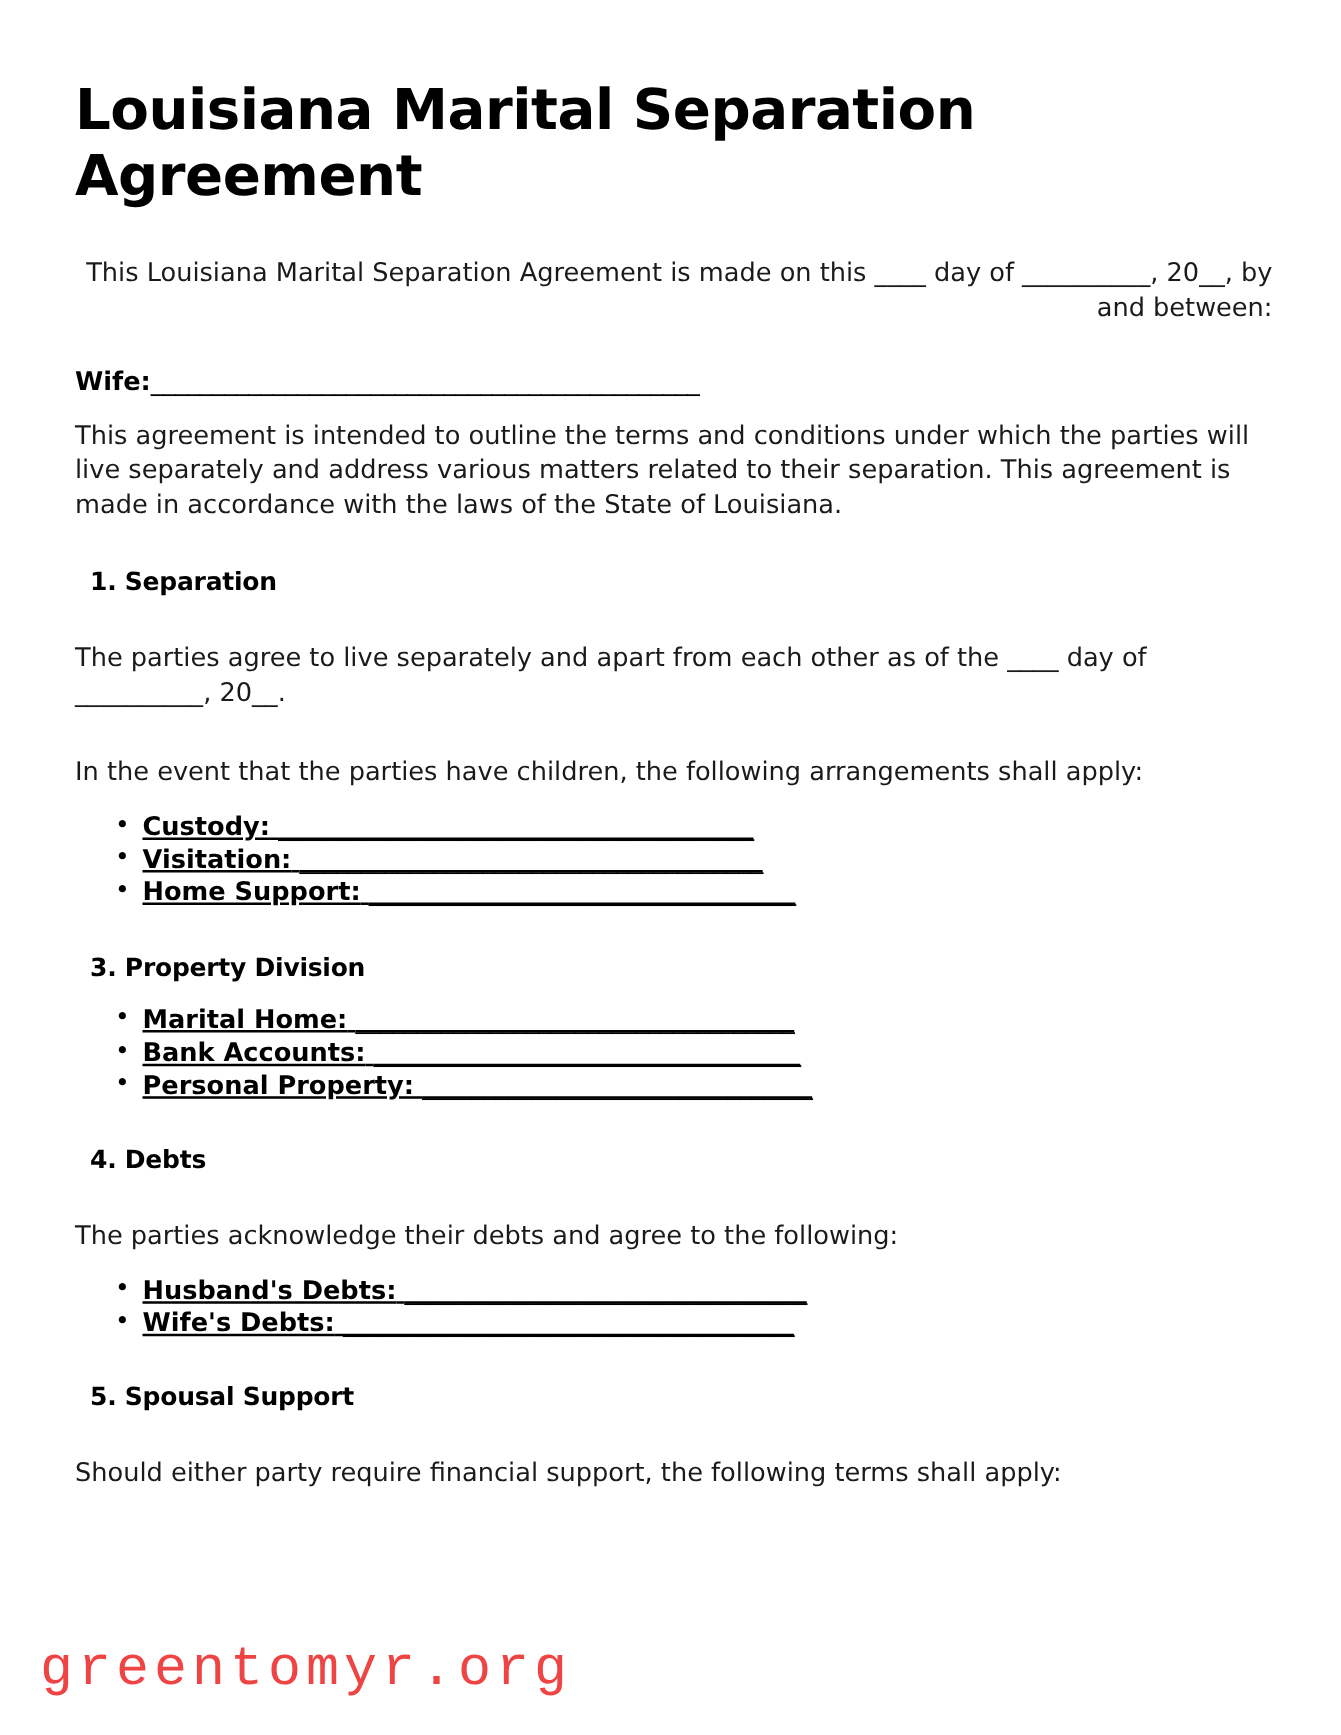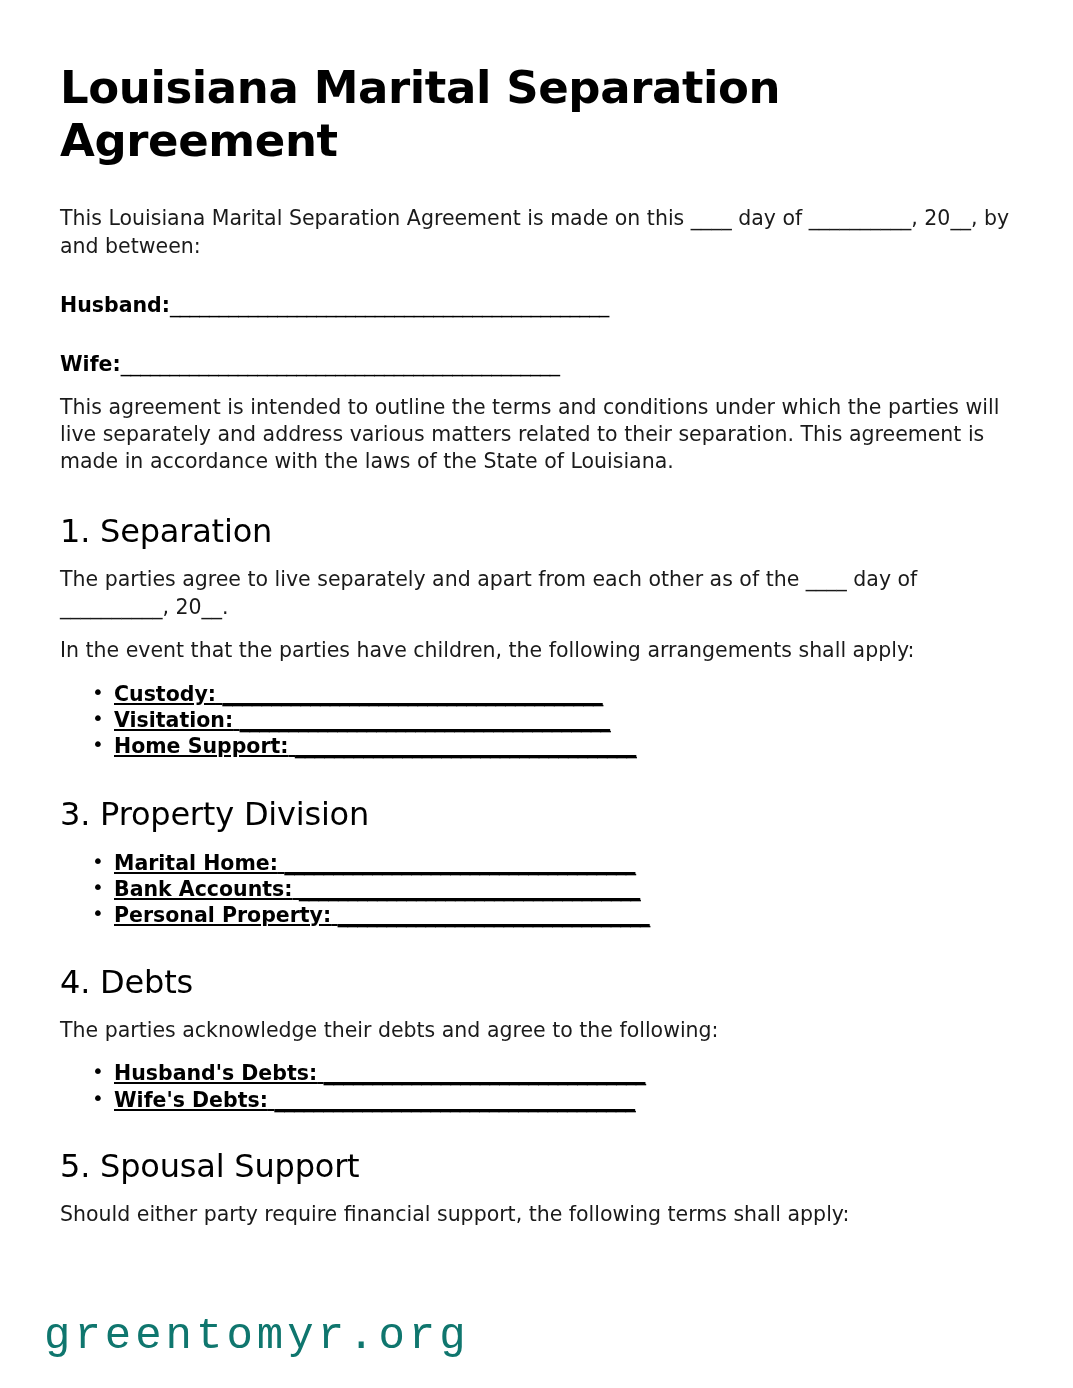--- a/index.html
+++ b/index.html
@@ -45,47 +45,47 @@
     width: 780px;
   }
 
   
   .para {
     font-size: 20.5px;
     line-height: 1.34;
     margin: 0;
     color: #1a1a1a;
   }
-  .para.intro   { margin-top: 38px; }
+  .para.intro   { margin-top: 38px; text-align: right; }
   .para.lead    { margin-top: 16px; }
-  .para.section { margin-top: 16px; }
+  .para.section { margin-top: 36px; }
 
   
   .party-line {
     font-size: 20.5px;
     line-height: 1.3;
     margin: 0;
     white-space: nowrap;
   }
   .party-line.husband { margin-top: 32px; }
   .party-line.wife    { margin-top: 32px; }
   .party-label {
     font-weight: bold;
   }
   .blank-rule {
     letter-spacing: -0.5px;
   }
 
   
   .section-heading {
-    font-size: 32px;
+    font-size: 20px;
     line-height: 1.2;
-    font-weight: normal;
+    font-weight: bold;
     letter-spacing: -0.2px;
-    margin: 0;
+    margin: 12px;
   }
   .section-heading.h-sep   { margin-top: 36px; }
   .section-heading.h-chi   { margin-top: 32px; }
   .section-heading.h-prop  { margin-top: 36px; }
   .section-heading.h-debt  { margin-top: 34px; }
   .section-heading.h-sup   { margin-top: 34px; }
 
   
   ul.field-list {
     margin: 16px 0 0 0;
@@ -108,43 +108,40 @@
     font-size: 20px;
     line-height: 1.28;
   }
   .field-label {
     font-weight: bold;
   }
 
   
   .watermark {
     position: absolute;
-    left: 44px;
+    left: 32px;
     top: 1314px;
     font-family: "Liberation Mono", "DejaVu Sans Mono", monospace;
     font-size: 44px;
     line-height: 1;
     letter-spacing: 4px;
-    color: #0f766e;
+    color: #ef4444;
     white-space: nowrap;
   }
 </style>
 </head>
 <body>
 
 <div class="page">
   <div class="content">
 
     <h1 class="doc-title">Louisiana Marital Separation Agreement</h1>
 
     <p class="para intro">This Louisiana Marital Separation Agreement is made on this ____ day of __________, 20__, by and between:</p>
 
-    <p class="party-line husband">
-      <span class="party-label">Husband:</span><span class="blank-rule">_____________________________________________</span>
-    </p>
 
     <p class="party-line wife">
       <span class="party-label">Wife:</span><span class="blank-rule">_____________________________________________</span>
     </p>
 
     <p class="para lead">This agreement is intended to outline the terms and conditions under which the parties will live separately and address various matters related to their separation. This agreement is made in accordance with the laws of the State of Louisiana.</p>
 
     <h2 class="section-heading h-sep">1. Separation</h2>
     <p class="para section">The parties agree to live separately and apart from each other as of the ____ day of __________, 20__.</p>
 

